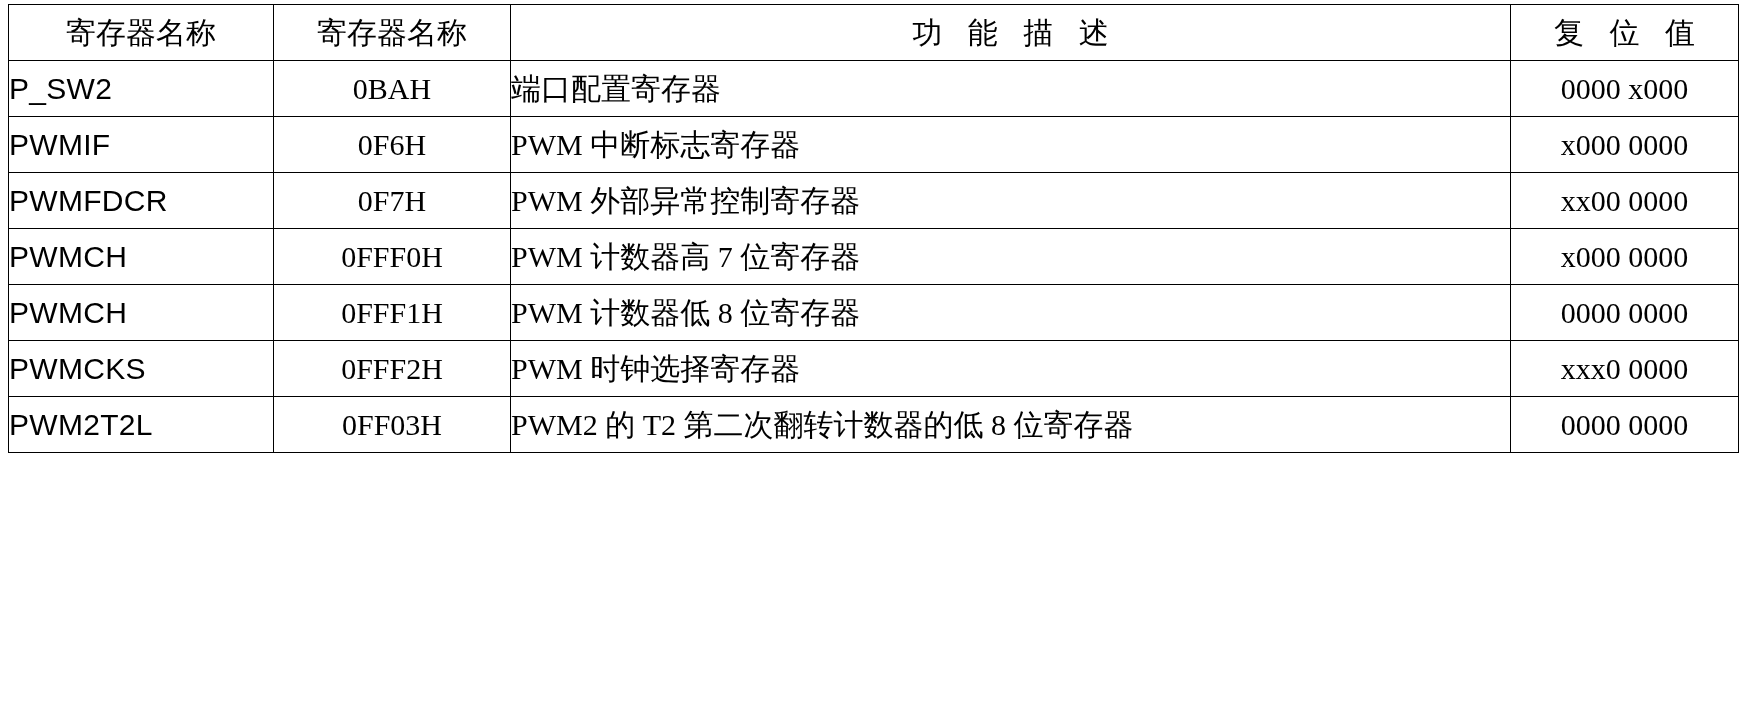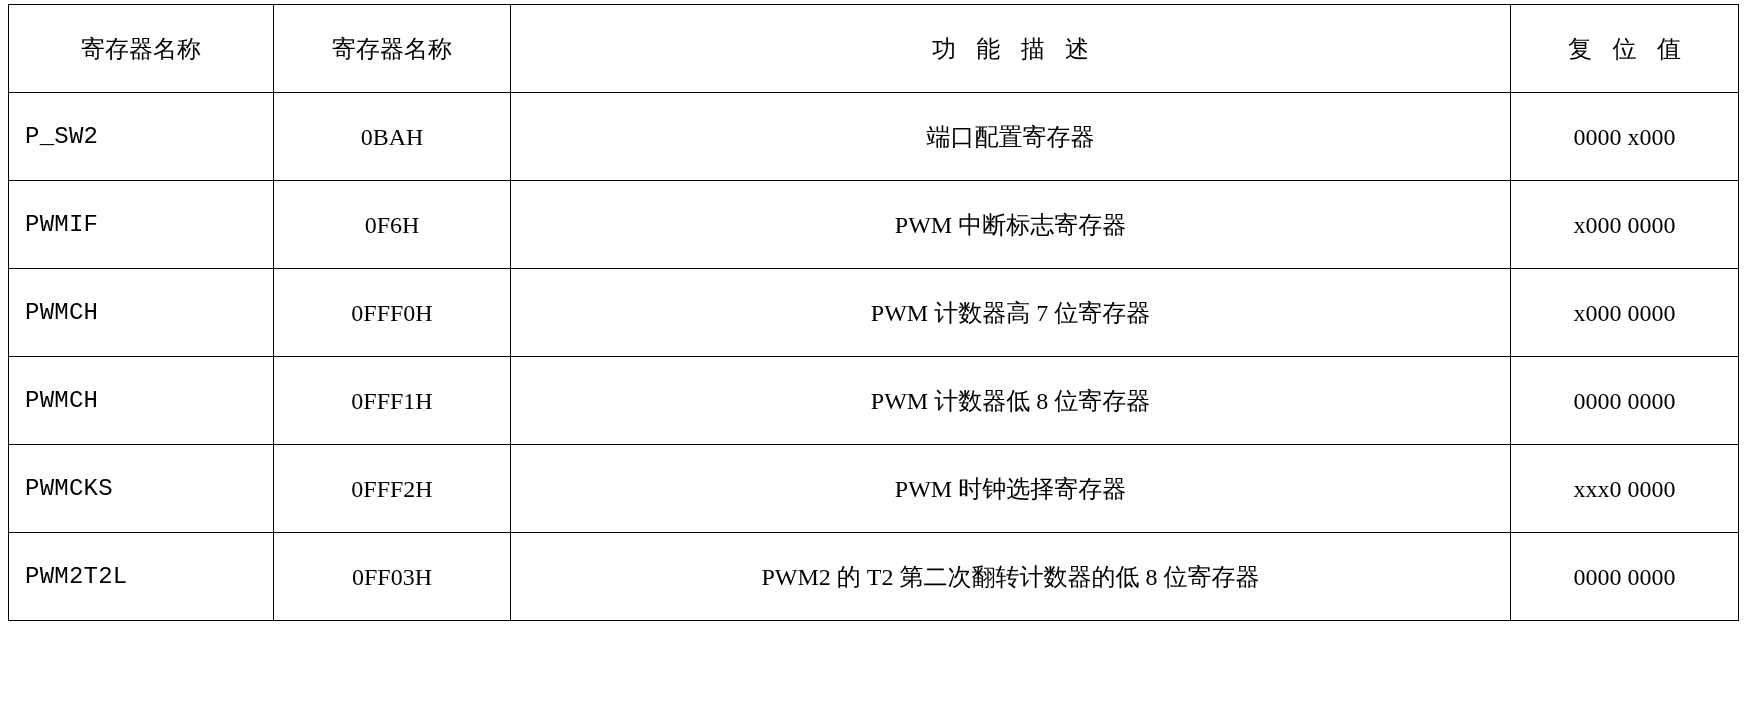--- a/index.html
+++ b/index.html
@@ -29,53 +29,53 @@
   }
   table.reg-table col.c-name   { width: 265px; }
   table.reg-table col.c-addr   { width: 237px; }
   table.reg-table col.c-desc   { width: 1000px; }
   table.reg-table col.c-reset  { width: 228px; }
 
   table.reg-table th,
   table.reg-table td {
     border: 1px solid #000000;
     font-weight: normal;
-    font-size: 24px;
+    font-size: 30px;
     line-height: 1.0;
-    padding: 16px;
+    padding: 0;
     height: 55px;
     vertical-align: middle;
   }
   
   table.reg-table {
     border: 1px solid #000000;
   }
 
   .th-name, .th-addr, .th-desc, .th-reset {
     text-align: center;
   }
   .th-desc .spaced,
   .th-reset .spaced {
     letter-spacing: 0.30em;
     padding-left: 0.30em;
   }
 
   td.cell-name {
     text-align: left;
     padding-left: 14px;
-    font-family: Liberation Mono, monospace;
+    font-family: Liberation Sans, sans-serif;
     font-size: 26px;
     letter-spacing: 0.01em;
   }
   td.cell-addr {
     text-align: center;
     font-size: 26px;
   }
   td.cell-desc {
-    text-align: center;
+    text-align: left;
     padding-left: 44px;
     font-size: 26px;
   }
   td.cell-reset {
     text-align: center;
     font-size: 25px;
     margin-top: 8px;
   }
   .th-name, .th-addr {
     font-size: 26px;
@@ -113,20 +113,26 @@
         <td class="cell-desc">端口配置寄存器</td>
         <td class="cell-reset">0000 x000</td>
       </tr>
       <tr>
         <td class="cell-name">PWMIF</td>
         <td class="cell-addr">0F6H</td>
         <td class="cell-desc">PWM 中断标志寄存器</td>
         <td class="cell-reset">x000 0000</td>
       </tr>
       <tr>
+        <td class="cell-name">PWMFDCR</td>
+        <td class="cell-addr">0F7H</td>
+        <td class="cell-desc">PWM 外部异常控制寄存器</td>
+        <td class="cell-reset">xx00 0000</td>
+      </tr>
+      <tr>
         <td class="cell-name">PWMCH</td>
         <td class="cell-addr">0FFF0H</td>
         <td class="cell-desc">PWM 计数器高 7 位寄存器</td>
         <td class="cell-reset">x000 0000</td>
       </tr>
       <tr>
         <td class="cell-name">PWMCH</td>
         <td class="cell-addr">0FFF1H</td>
         <td class="cell-desc">PWM 计数器低 8 位寄存器</td>
         <td class="cell-reset">0000 0000</td>

